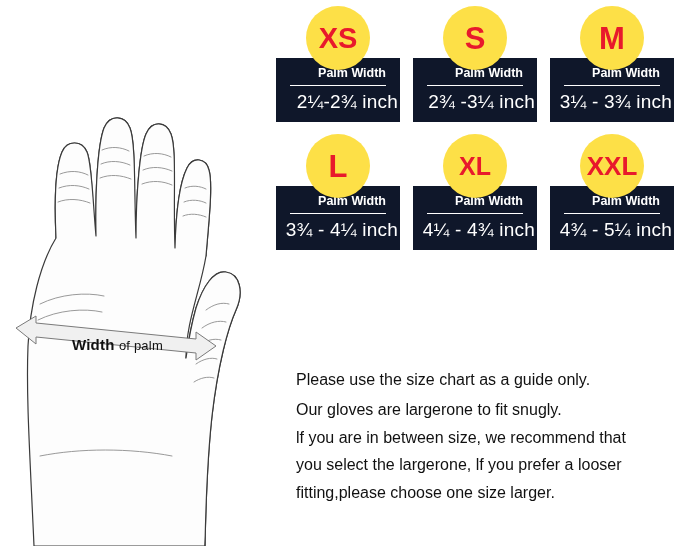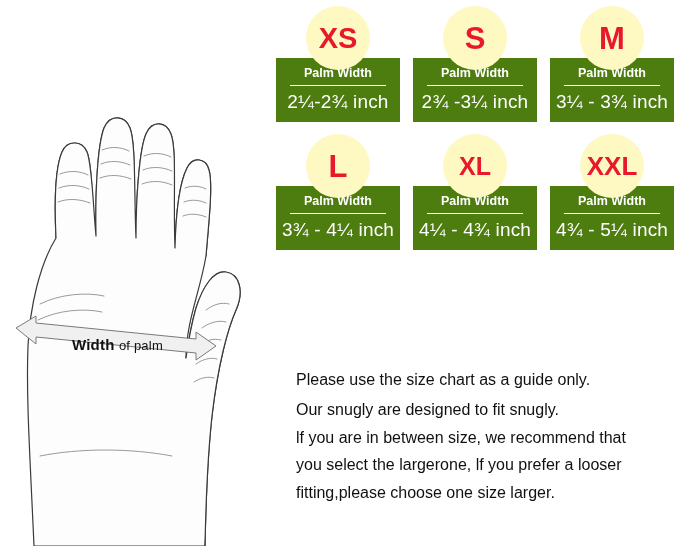--- a/index.html
+++ b/index.html
@@ -46,40 +46,40 @@
     gap: 13px;
     margin-bottom: 12px;
   }
   .card {
     position: relative;
     width: 124px;
   }
   .badge {
     width: 64px; height: 64px;
     border-radius: 50%;
-    background: #fef9c3;
+    background: #fde047;
     color: #e8192c;
     display: flex;
     align-items: center;
     justify-content: center;
     font-weight: bold;
     margin: 0 auto 2px auto;
     line-height: 1;
   }
   .badge.sz-XS { font-size: 29px; }
   .badge.sz-S  { font-size: 31px; }
   .badge.sz-M  { font-size: 31px; }
   .badge.sz-L  { font-size: 31px; }
   .badge.sz-XL { font-size: 25px; }
   .badge.sz-XXL{ font-size: 26px; }
 
   .box {
-    background: #4d7c0f;
+    background: #0f172a;
     color: #ffffff;
-    text-align: center;
+    text-align: right;
     padding: 8px 2px 9px 2px;
     margin-top: -14px;
   }
   .box .title {
     font-size: 12.5px;
     font-weight: bold;
     padding-bottom: 5px;
     margin: 0 12px 5px 12px;
     border-bottom: 1px solid #ffffff;
   }
@@ -220,19 +220,19 @@
           <div class="title">Palm Width</div>
           <div class="value">4¾ - 5¼ inch</div>
         </div>
       </div>
 
     </div>
   </div>
 
   <div id="notes">
     <p>Please use the size chart as a guide only.</p>
-    <p class="tight">Our snugly are designed to fit snugly.</p>
+    <p class="tight">Our gloves are largerone to fit snugly.</p>
     <p class="tight">lf you are in between size, we recommend that</p>
     <p class="tight">you select the largerone, lf you prefer a looser</p>
     <p>fitting,please choose one size larger.</p>
   </div>
 
 </div>
 
 </body></html>

